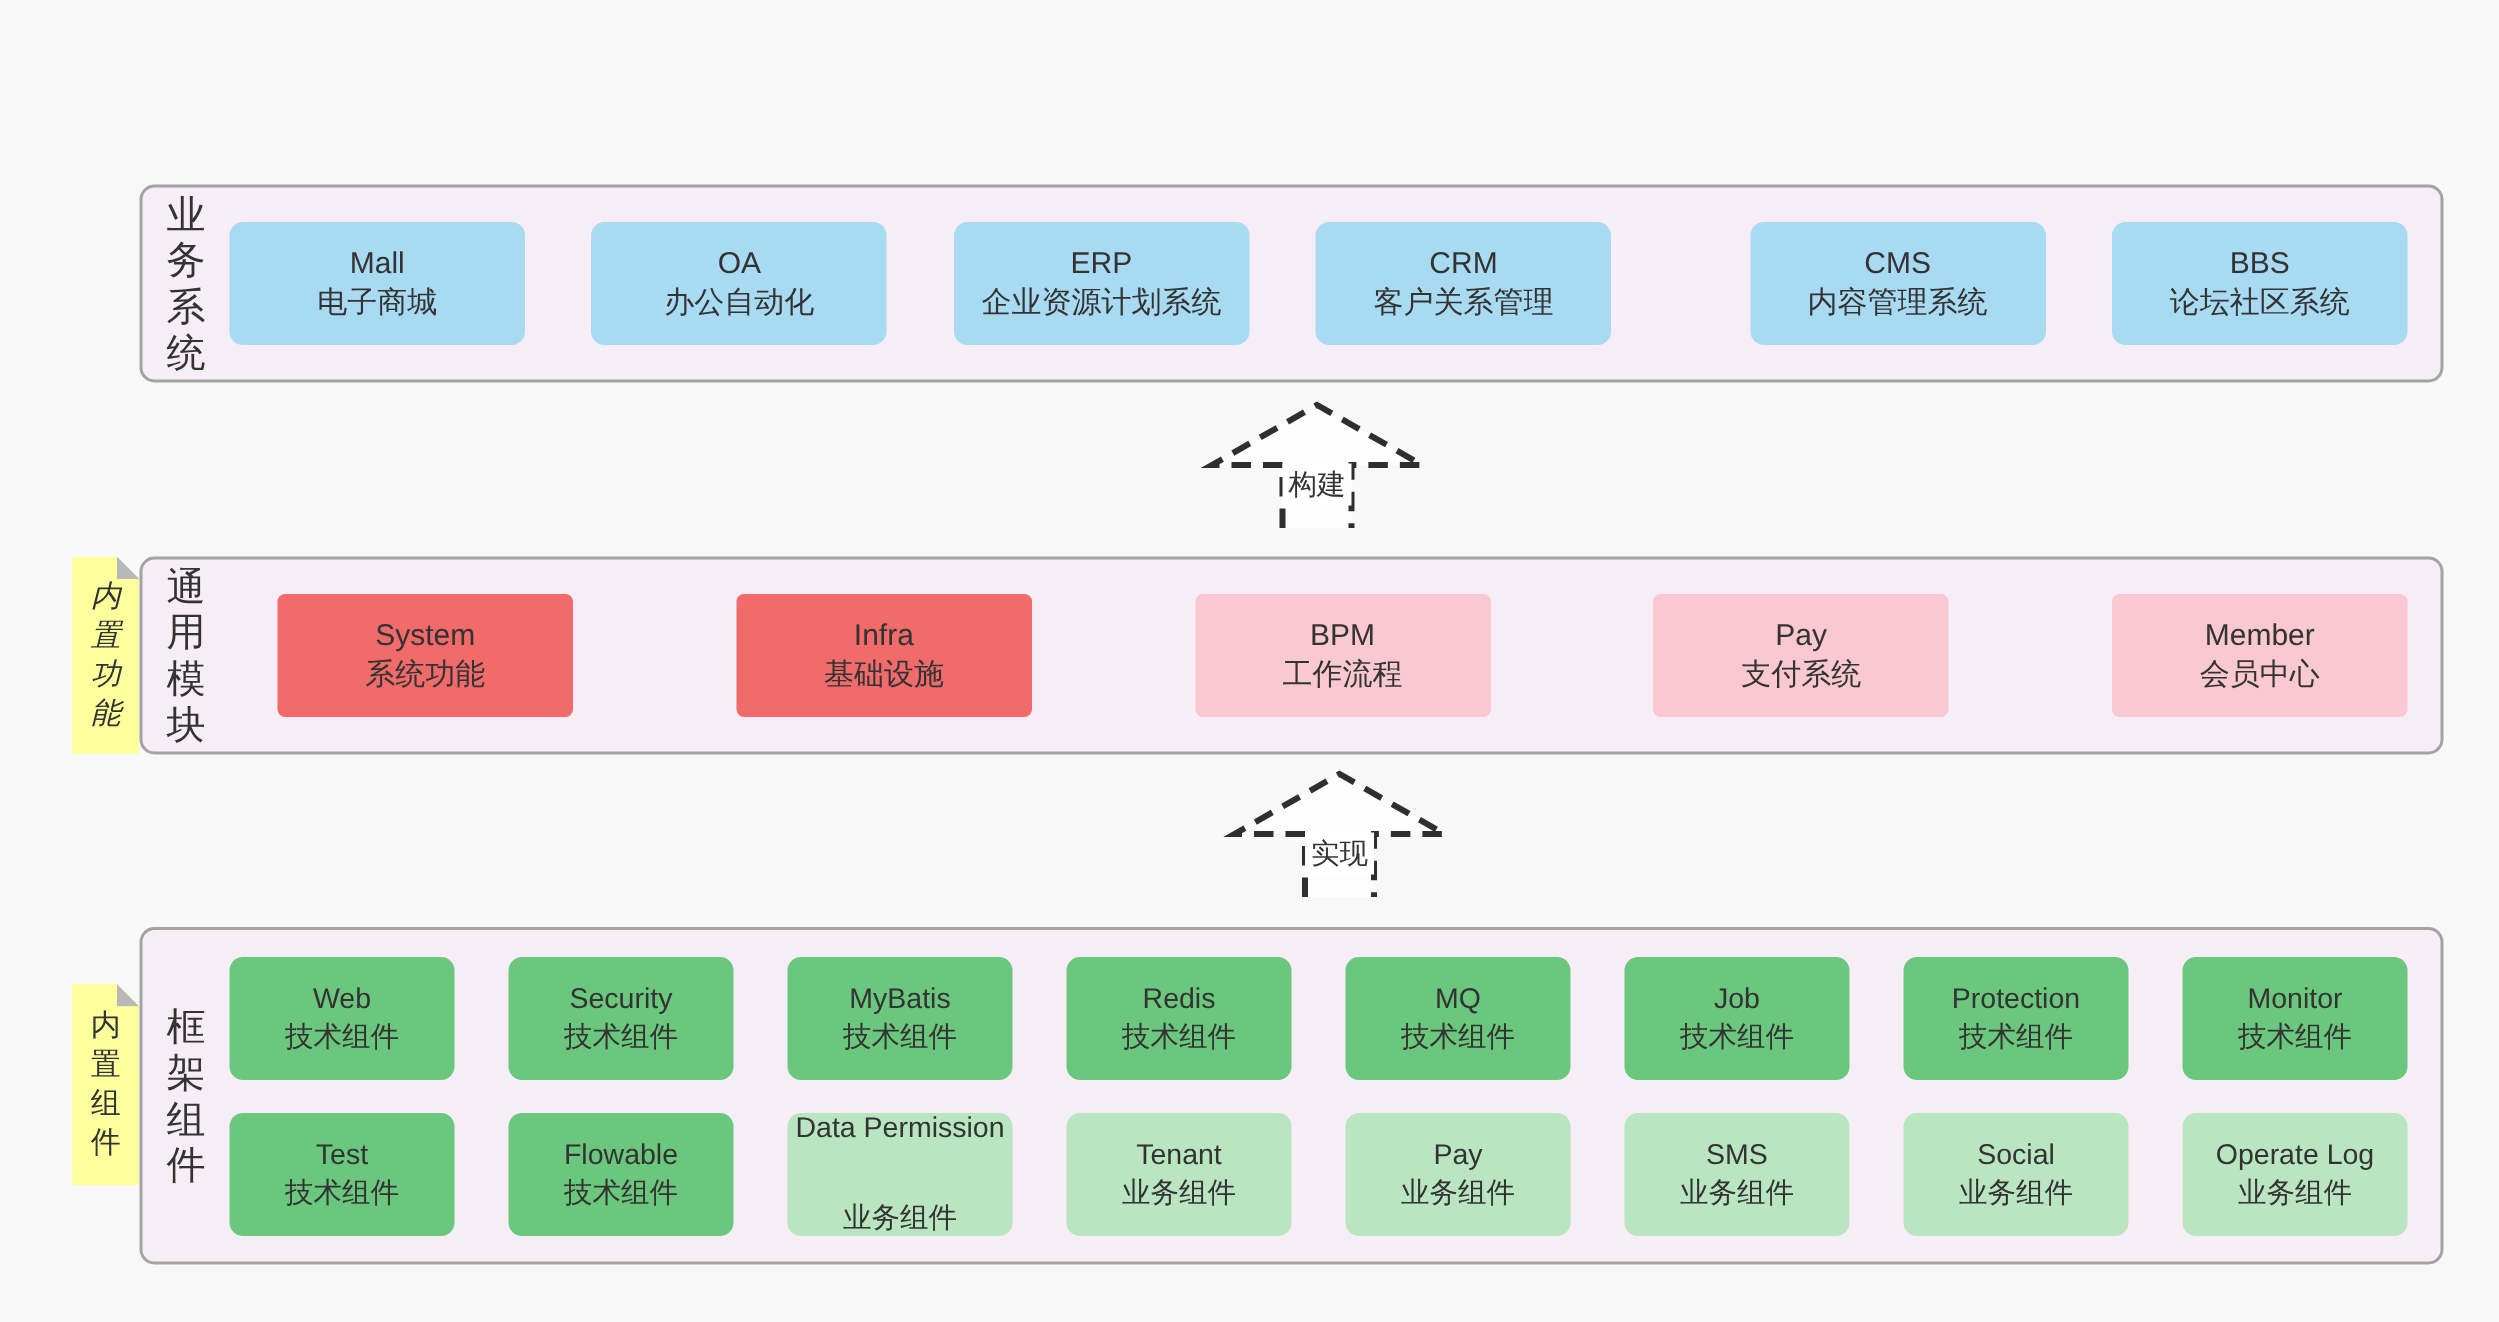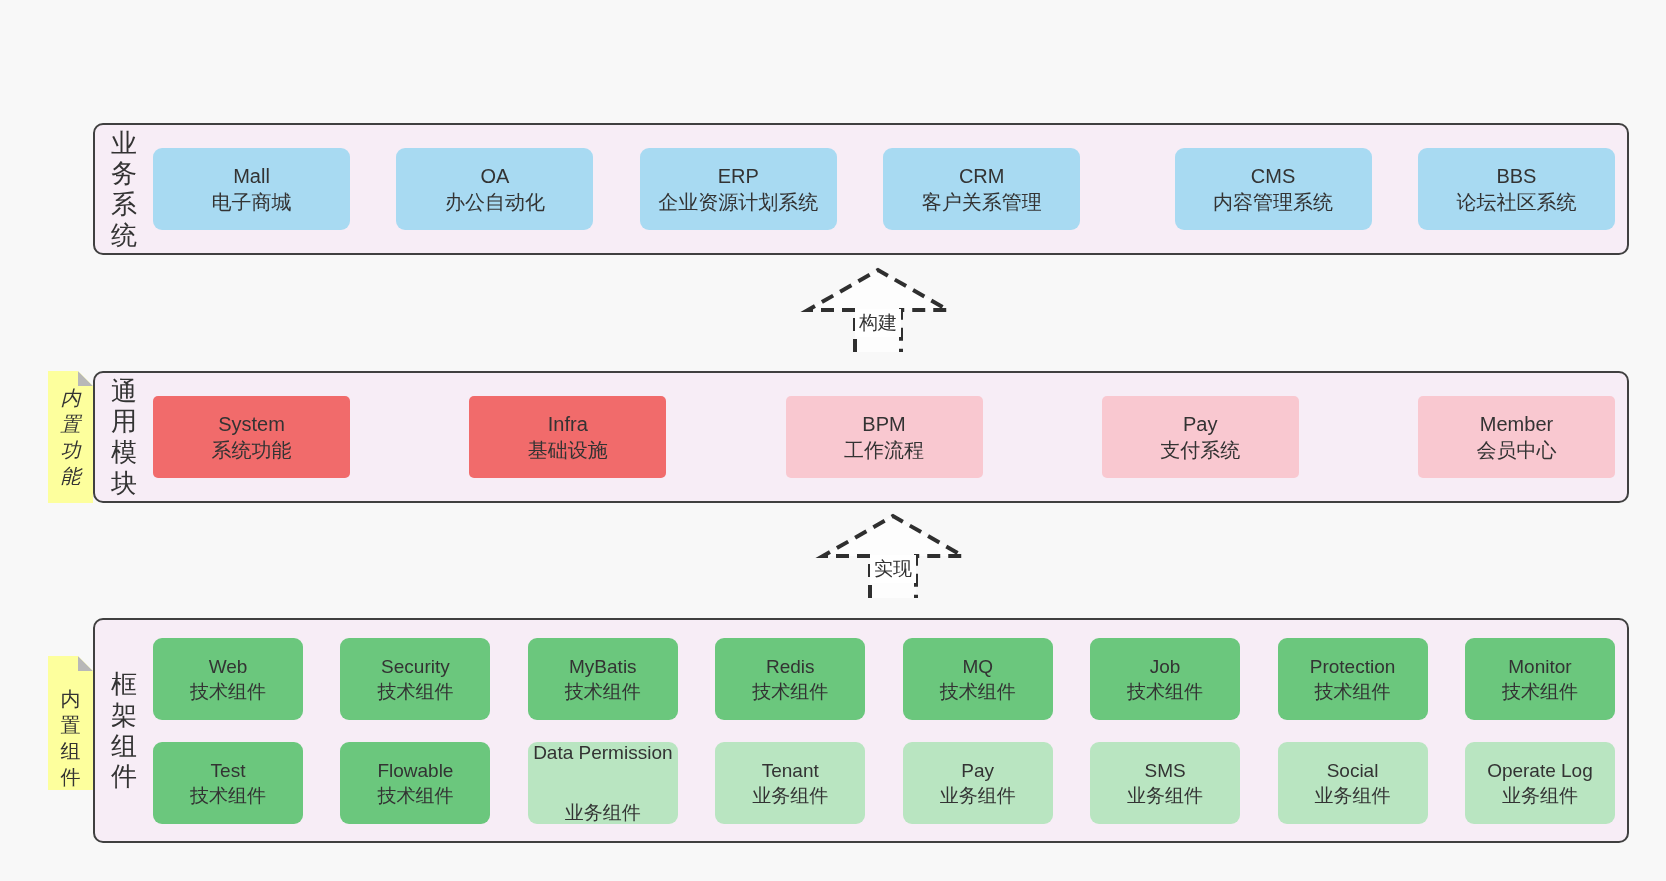--- a/index.html
+++ b/index.html
@@ -1,31 +1,31 @@
 <!DOCTYPE html>
 <html><head>
 <meta charset="utf-8">
 <style>
   html,body{margin:0;padding:0;background:#f8f8f8;}
   .canvas{position:relative;width:1666px;height:881px;background:#f8f8f8;
     font-family:"Liberation Sans",sans-serif;color:#333;overflow:hidden;}
 
   
-  .section{position:absolute;left:93px;width:1536px;border:2px solid #404040;
+  .section{position:absolute;left:93px;width:1536px;border:2px solid #a3a3a3;
     border-radius:10px;box-sizing:border-box;display:flex;}
   #sec-business{top:123px;height:132px;}
   #sec-modules{top:371px;height:132px;}
   #sec-components{top:618px;height:225px;}
 
   .sec-label{width:58px;display:flex;align-items:center;justify-content:center;flex:0 0 58px;}
   .sec-label>div{width:1.08em;font-size:26px;line-height:1.18;word-break:break-all;
     text-align:center;color:#333;}
 
   .rows{flex:1;display:flex;flex-direction:column;justify-content:center;gap:22px;
-    padding-right:12px;}
+    padding-right:22px;}
   .row{display:flex;justify-content:space-between;}
 
   .box{height:82px;border-radius:9px;display:flex;flex-direction:column;
     align-items:center;justify-content:center;text-align:center;
     font-size:20px;line-height:26px;color:#333;}
   .row.cols6 .box{width:197px;}
   .row.cols8 .box{width:150px;font-size:19px;line-height:25px;}
   .box.sq{border-radius:5px;}
 
   
@@ -90,21 +90,21 @@
       <polyline points="57,86 57,44 10,44 80,4 150,44 103,44 103,86" fill="#fdfdfd" stroke="#2f2f2f" stroke-width="4" stroke-dasharray="13 8"></polyline>
     </svg>
     <div class="lbl">构建</div>
   </div>
 
   <div class="sticky" id="sticky-modules" style="background: rgb(253, 255, 157); font-style: italic;">
     <div class="fold"></div>
     <div class="vtxt">内置功能</div>
   </div>
 
-  <div class="section" id="sec-modules" style="background: rgb(247, 237, 246);">
+  <div class="section" id="sec-modules" style="background: rgb(247, 237, 246); gap: 32px;">
     <div class="sec-label">
       <div>通用模块</div>
     </div>
     <div class="rows">
       <div class="row cols6">
         <div class="box sq" style="background: rgb(241, 107, 107);">
           <div>System</div>
           <div>系统功能</div>
         </div>
         <div class="box sq" style="background: rgb(241, 107, 107);">
@@ -127,21 +127,21 @@
     </div>
   </div>
 
   <div class="arrow" id="arrow-implement">
     <svg width="160" height="86" viewBox="0 0 160 86">
       <polyline points="57,86 57,44 10,44 80,4 150,44 103,44 103,86" fill="#fdfdfd" stroke="#2f2f2f" stroke-width="4" stroke-dasharray="13 8"></polyline>
     </svg>
     <div class="lbl">实现</div>
   </div>
 
-  <div class="sticky" id="sticky-components" style="background: rgb(253, 255, 157); align-items: flex-end;">
+  <div class="sticky" id="sticky-components" style="background: rgb(253, 255, 157);">
     <div class="fold"></div>
     <div class="vtxt">内置组件</div>
   </div>
 
   <div class="section" id="sec-components" style="background: rgb(247, 237, 246);">
     <div class="sec-label">
       <div>框架组件</div>
     </div>
     <div class="rows">
       <div class="row cols8">

